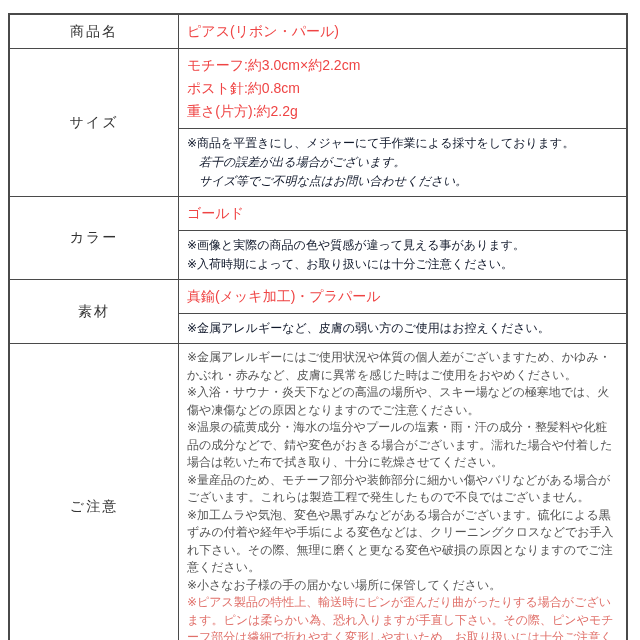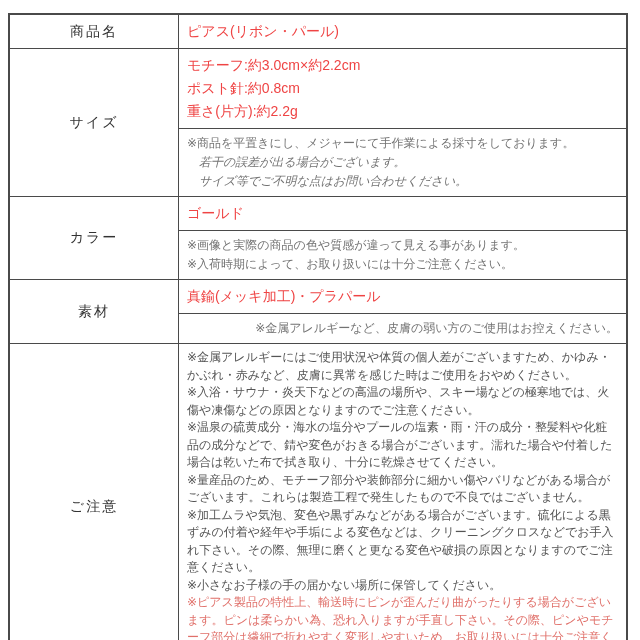--- a/index.html
+++ b/index.html
@@ -38,42 +38,42 @@
   }
   .value-cell {
     font-size: 14px;
     line-height: 23px;
     color: #ef4444;
   }
   .value-line { white-space: nowrap; }
   .notes-cell {
     font-size: 12px;
     line-height: 19px;
-    color: #737373;
+    color: #0f172a;
     padding-top: 6px;
     padding-bottom: 6px;
   }
   .note-line { }
   .note-line.indent { padding-left: 12px; font-style: italic; }
   .caution-cell {
     font-size: 12px;
     line-height: 17.5px;
     color: #555555;
     padding-top: 5px;
     padding-bottom: 5px;
   }
   .caution-item { }
   .caution-item.warning { color: #e0706a; }
   .row-product .value-cell { height: 22px; }
   .row-size-values .value-cell { height: 69px; }
   .row-size-notes .notes-cell { height: 57px; }
   .row-color-value .value-cell { height: 23px; margin-left: 28px; }
   .row-color-notes .notes-cell { height: 38px; }
   .row-material-value .value-cell { height: 23px; }
-  .row-material-notes .notes-cell { height: 19px; text-align: right; }
+  .row-material-notes .notes-cell { height: 19px; }
 </style>
 </head>
 <body>
 
 <table class="spec-table">
   <tbody>
       <tr class="row-product">
     <th>商品名</th>
     <td class="value-cell">ピアス(リボン・パール)</td>
   </tr>

